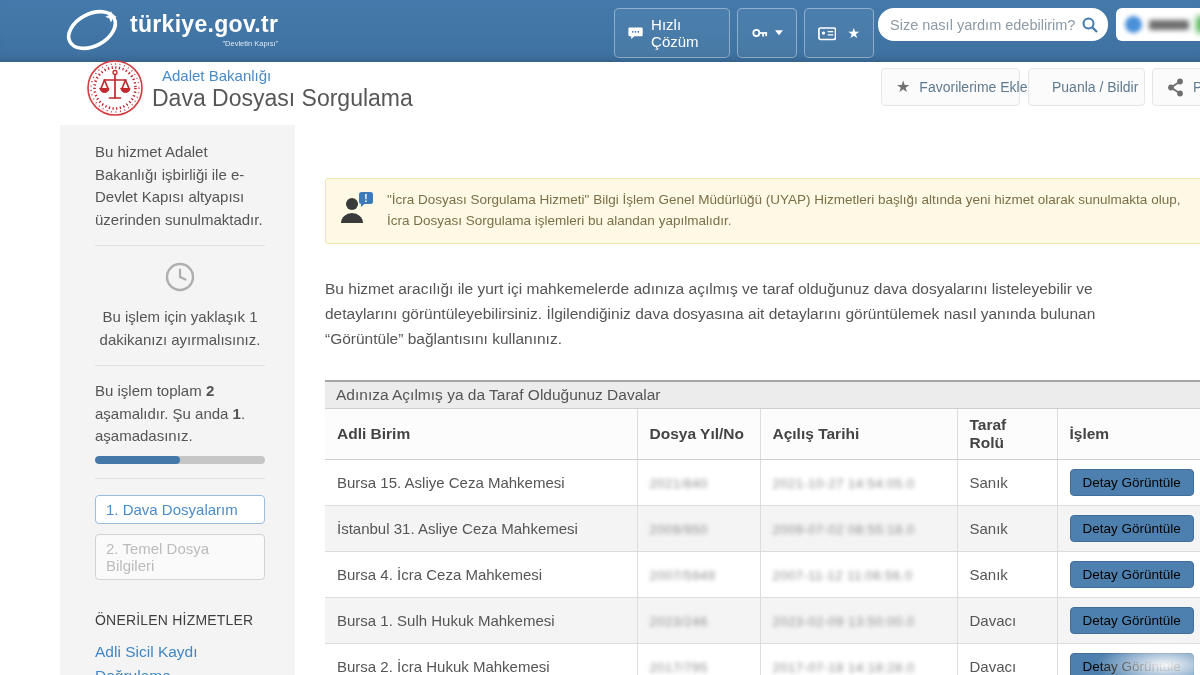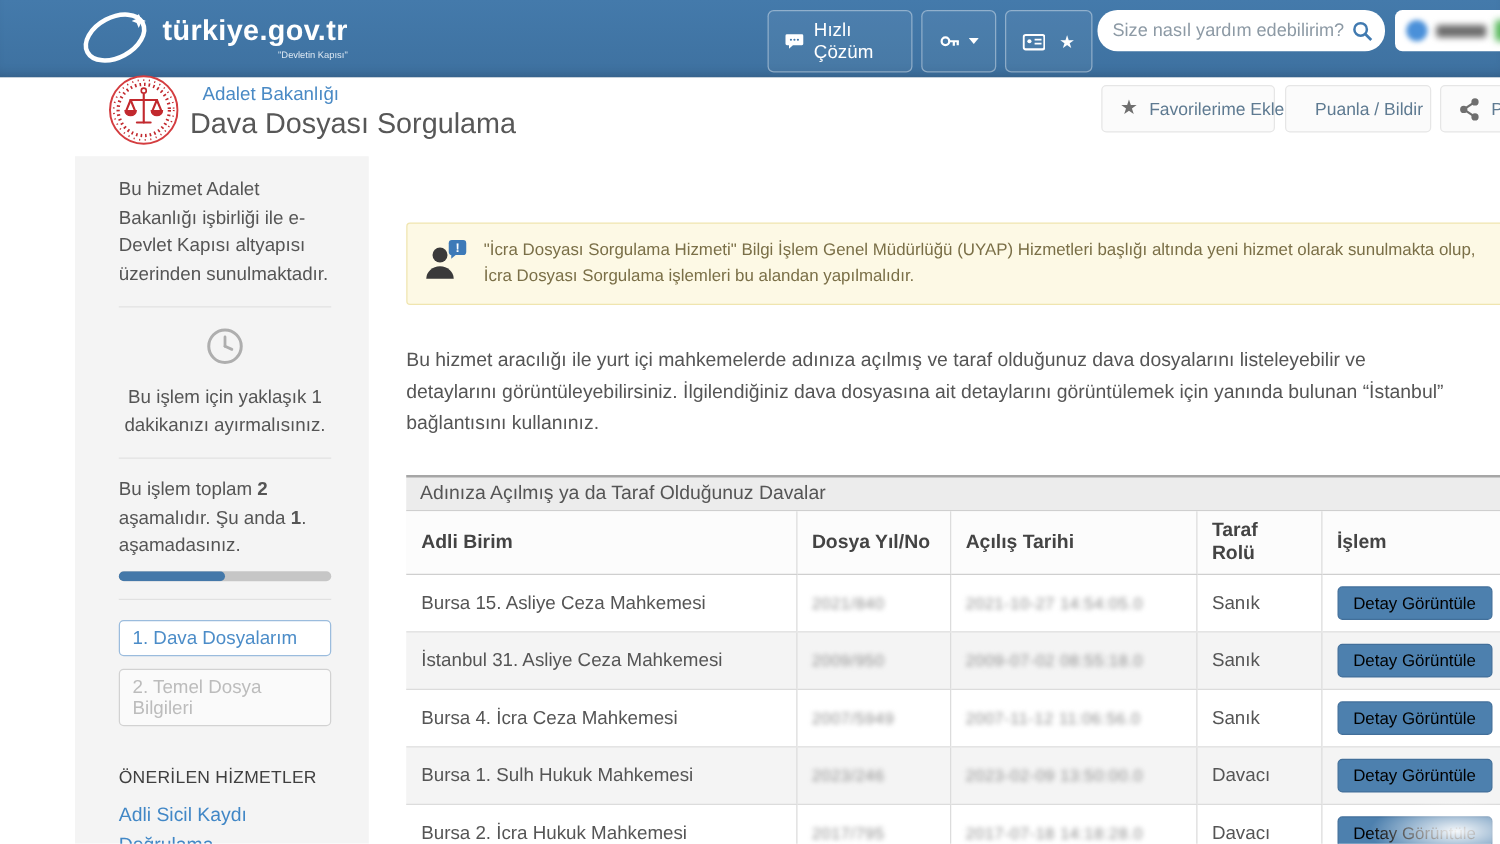--- a/index.html
+++ b/index.html
@@ -255,21 +255,21 @@
     <svg width="36" height="36" viewBox="0 0 36 36" style="flex:none;">
       <circle cx="13" cy="14" r="6" fill="#3a3a3a"></circle>
       <path d="M2 33 a11 10 0 0 1 22 0 z" fill="#3a3a3a"></path>
       <rect x="20" y="2" width="14" height="12" rx="2.5" fill="#3d7ab8"></rect>
       <path d="M22 13 l0 4 4 -3.5 z" fill="#3d7ab8"></path>
       <text x="27" y="11.5" text-anchor="middle" font-size="10" font-weight="bold" fill="#fff">!</text>
     </svg>
     <p class="alert-text">"İcra Dosyası Sorgulama Hizmeti" Bilgi İşlem Genel Müdürlüğü (UYAP) Hizmetleri başlığı altında yeni hizmet olarak sunulmakta olup, İcra Dosyası Sorgulama işlemleri bu alandan yapılmalıdır.</p>
   </div>
 
-  <p class="intro">Bu hizmet aracılığı ile yurt içi mahkemelerde adınıza açılmış ve taraf olduğunuz dava dosyalarını listeleyebilir ve detaylarını görüntüleyebilirsiniz. İlgilendiğiniz dava dosyasına ait detaylarını görüntülemek için yanında bulunan “İstanbul” bağlantısını kullanınız.</p>
+  <p class="intro">Bu hizmet aracılığı ile yurt içi mahkemelerde adınıza açılmış ve taraf olduğunuz dava dosyalarını listeleyebilir ve detaylarını görüntüleyebilirsiniz. İlgilendiğiniz dava dosyasına ait detaylarını görüntülemek nasıl yanında bulunan “Görüntüle” bağlantısını kullanınız.</p>
 
   <table class="case-table">
     <caption>Adınıza Açılmış ya da Taraf Olduğunuz Davalar</caption>
     <colgroup>
       <col class="col-court">
         <col class="col-file">
         <col class="col-date">
         <col class="col-role">
         <col class="col-action">
     </colgroup>

